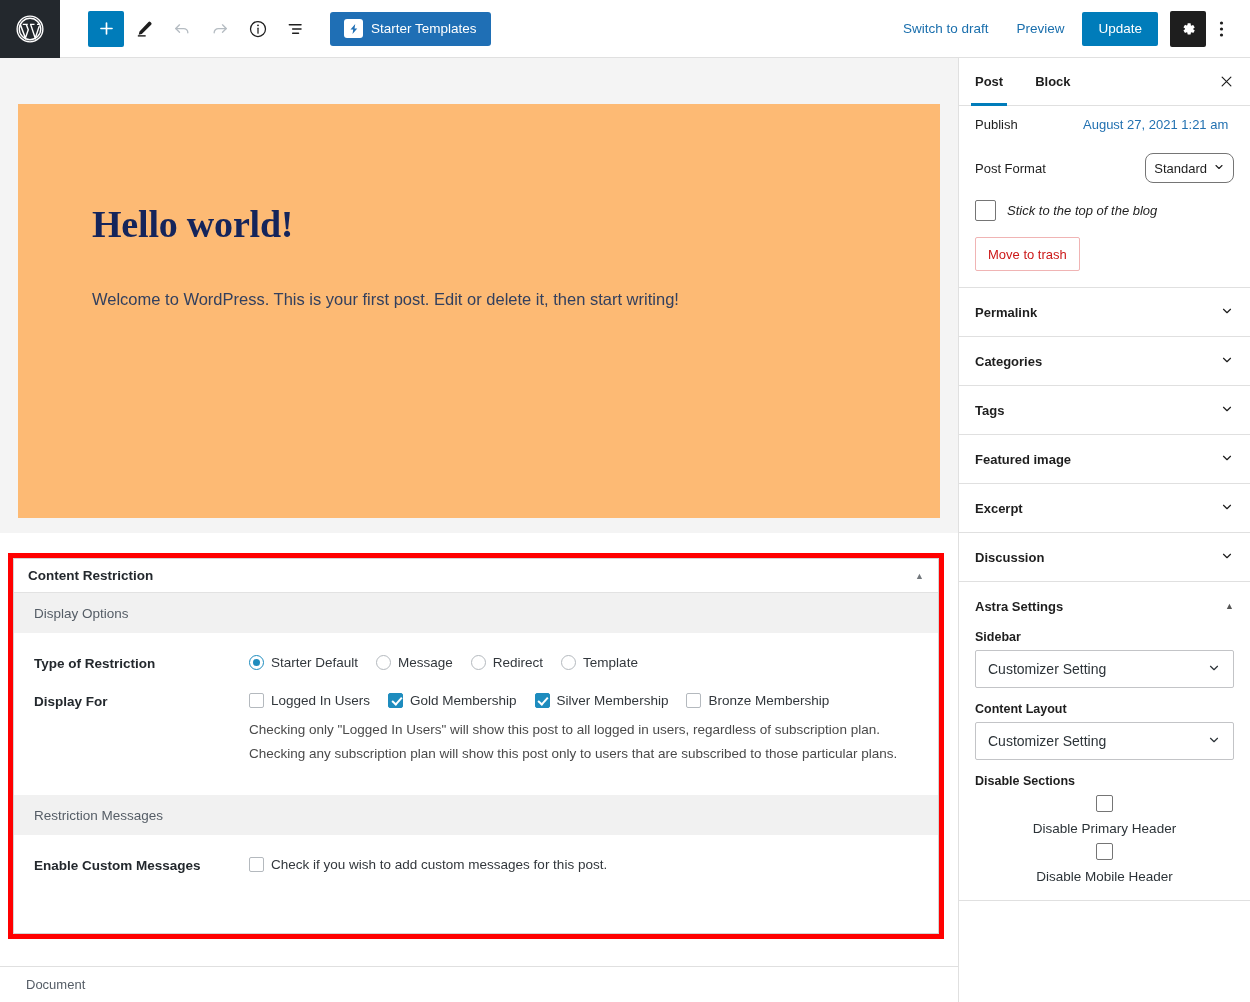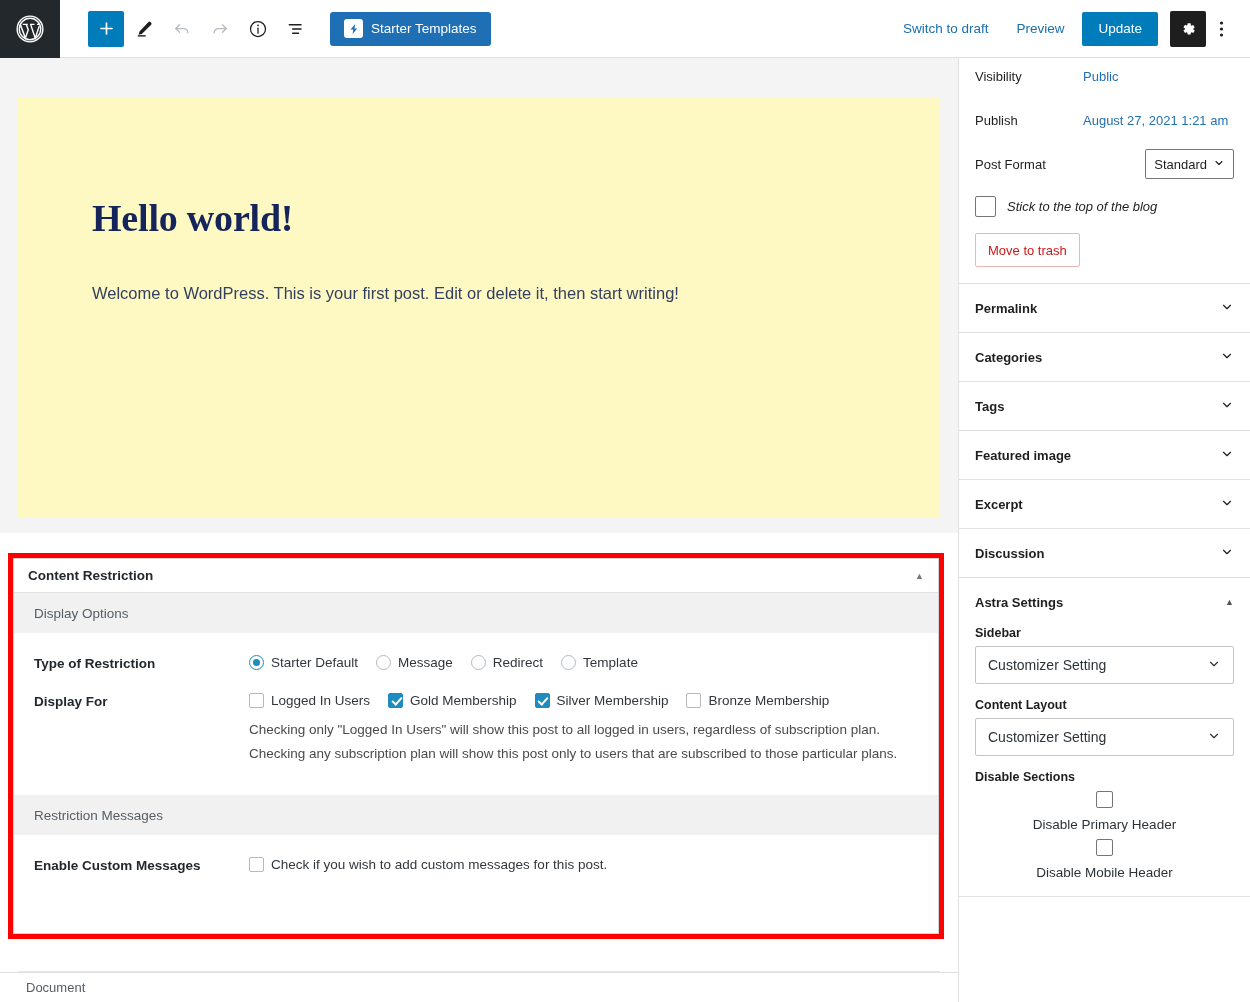--- a/index.html
+++ b/index.html
@@ -58,22 +58,22 @@
     width: 30px; height: 36px; display: flex; align-items: center; justify-content: center;
     color: #1e1e1e; cursor: pointer; font-size: 18px; letter-spacing: 0;
   }
 
   
   .editor-wrap {
     position: absolute; top: 58px; left: 0; width: 958px; height: 944px;
     background: #f4f4f4; overflow: hidden;
   }
   .canvas {
-    position: absolute; top: 40px; left: 18px; width: 922px; height: 420px;
-    background: #fef9c3;
+    position: absolute; top: 46px; left: 18px; width: 922px; height: 420px;
+    background: #fdba74;
   }
   .post-title {
     font-family: "Liberation Serif", serif; font-size: 38px; font-weight: bold;
     color: #15255b; margin: 98px 0 0 74px; letter-spacing: -0.2px;
   }
   .post-para {
     font-size: 16.5px; color: #33405e; margin: 40px 0 0 74px; line-height: 1.6;
   }
   .canvas-gap {
     position: absolute; top: 460px; left: 0; width: 958px; height: 15px; background: #f4f4f4;
@@ -167,21 +167,21 @@
   .chev { color: #1e1e1e; font-size: 11px; }
   .chev.small { font-size: 9px; color: #555; }
   .panel-body { padding: 0 16px 16px 16px; }
   .row {
     display: flex; align-items: center; min-height: 36px; margin-bottom: 8px;
   }
   .row .k { width: 108px; flex: 0 0 108px; font-size: 13px; color: #1e1e1e; }
   .row .v-link { font-size: 13px; color: #2271b1; cursor: pointer; }
   .row.push { justify-content: space-between; }
   .mini-select {
-    border: 1px solid #757575; border-radius: 2px; height: 30px; padding: 0 8px;
+    border: 1px solid #757575; border-radius: 8px; height: 30px; padding: 0 8px;
     font-size: 13px; color: #1e1e1e; display: flex; align-items: center; gap: 6px;
     background: #fff; cursor: pointer;
   }
   .sticky-row { display: flex; align-items: center; gap: 11px; margin: 14px 0 0 0; font-style: italic; }
   .sticky-row .cbox { width: 21px; height: 21px; flex: 0 0 21px; border: 1px solid #757575; border-radius: 2px; }
   .sticky-row .lbl { font-size: 13px; color: #1e1e1e; }
   .trash-btn {
     margin-top: 16px; border: 1px solid #f0b4b4; color: #cc1818; background: #fff;
     font-size: 13px; height: 34px; padding: 0 12px; border-radius: 2px;
     display: inline-flex; align-items: center; cursor: pointer;
@@ -191,21 +191,21 @@
     width: 100%; height: 38px; border: 1px solid #c3c4c7; border-radius: 2px;
     background: #fff; display: flex; align-items: center; justify-content: space-between;
     padding: 4px 12px; font-size: 14px; color: #2c3338; margin-bottom: 14px; cursor: pointer;
   }
   .astra-cb-row { display: flex; align-items: center; gap: 9px; margin-top: 7px; flex-direction: column; }
   .astra-cb-row .cbox { width: 17px; height: 17px; flex: 0 0 17px; border: 1px solid #757575; }
   .astra-cb-row .lbl { font-size: 13.5px; color: #2c3338; }
 
   
   .statusbar {
-    position: absolute; bottom: 0; left: 0; width: 958px; height: 30px;
+    position: absolute; bottom: 0; left: 0; width: 958px; height: 36px;
     background: #ffffff; border-top: 1px solid #e0e0e0;
     display: flex; align-items: center; padding-left: 26px;
   }
   .statusbar .txt { font-size: 13px; color: #555d66; }
   .sep-line {
     position: absolute; bottom: 30px; left: 18px; width: 922px; height: 1px; background: #e4e4e4;
   }
 </style>
 </head>
 <body>
@@ -360,27 +360,32 @@
         <span class="cbox"></span>
         <span>Check if you wish to add custom messages for this post.</span>
       </label>
     </div>
   </div>
 </div>
 
 <div class="redbox"></div>
 
 <div class="sidebar">
+  <div class="sb-tabs">
+    <div class="sb-tab active">Post</div>
+    <div class="sb-tab">Block</div>
+    <div class="sb-close">
+      <svg width="15" height="15" viewBox="0 0 24 24" stroke="#1e1e1e" stroke-width="1.9" stroke-linecap="round">
+        <path d="M5 5l14 14M19 5L5 19"></path>
+      </svg>
+    </div>
+  </div>
 
   <div class="panel">
     <div class="panel-body">
-      <div class="row">
-        <span class="k">Visibility</span>
-        <span class="v-link">Public</span>
-      </div>
       <div class="row">
         <span class="k">Publish</span>
         <span class="v-link">August 27, 2021 1:21 am</span>
       </div>
       <div class="row push">
         <span class="k">Post Format</span>
         <span class="mini-select">
           <span>Standard</span>
           <span>
             <svg width="12" height="12" viewBox="0 0 24 24" fill="none" stroke="#1e1e1e" stroke-width="2.2" stroke-linecap="round" stroke-linejoin="round">

